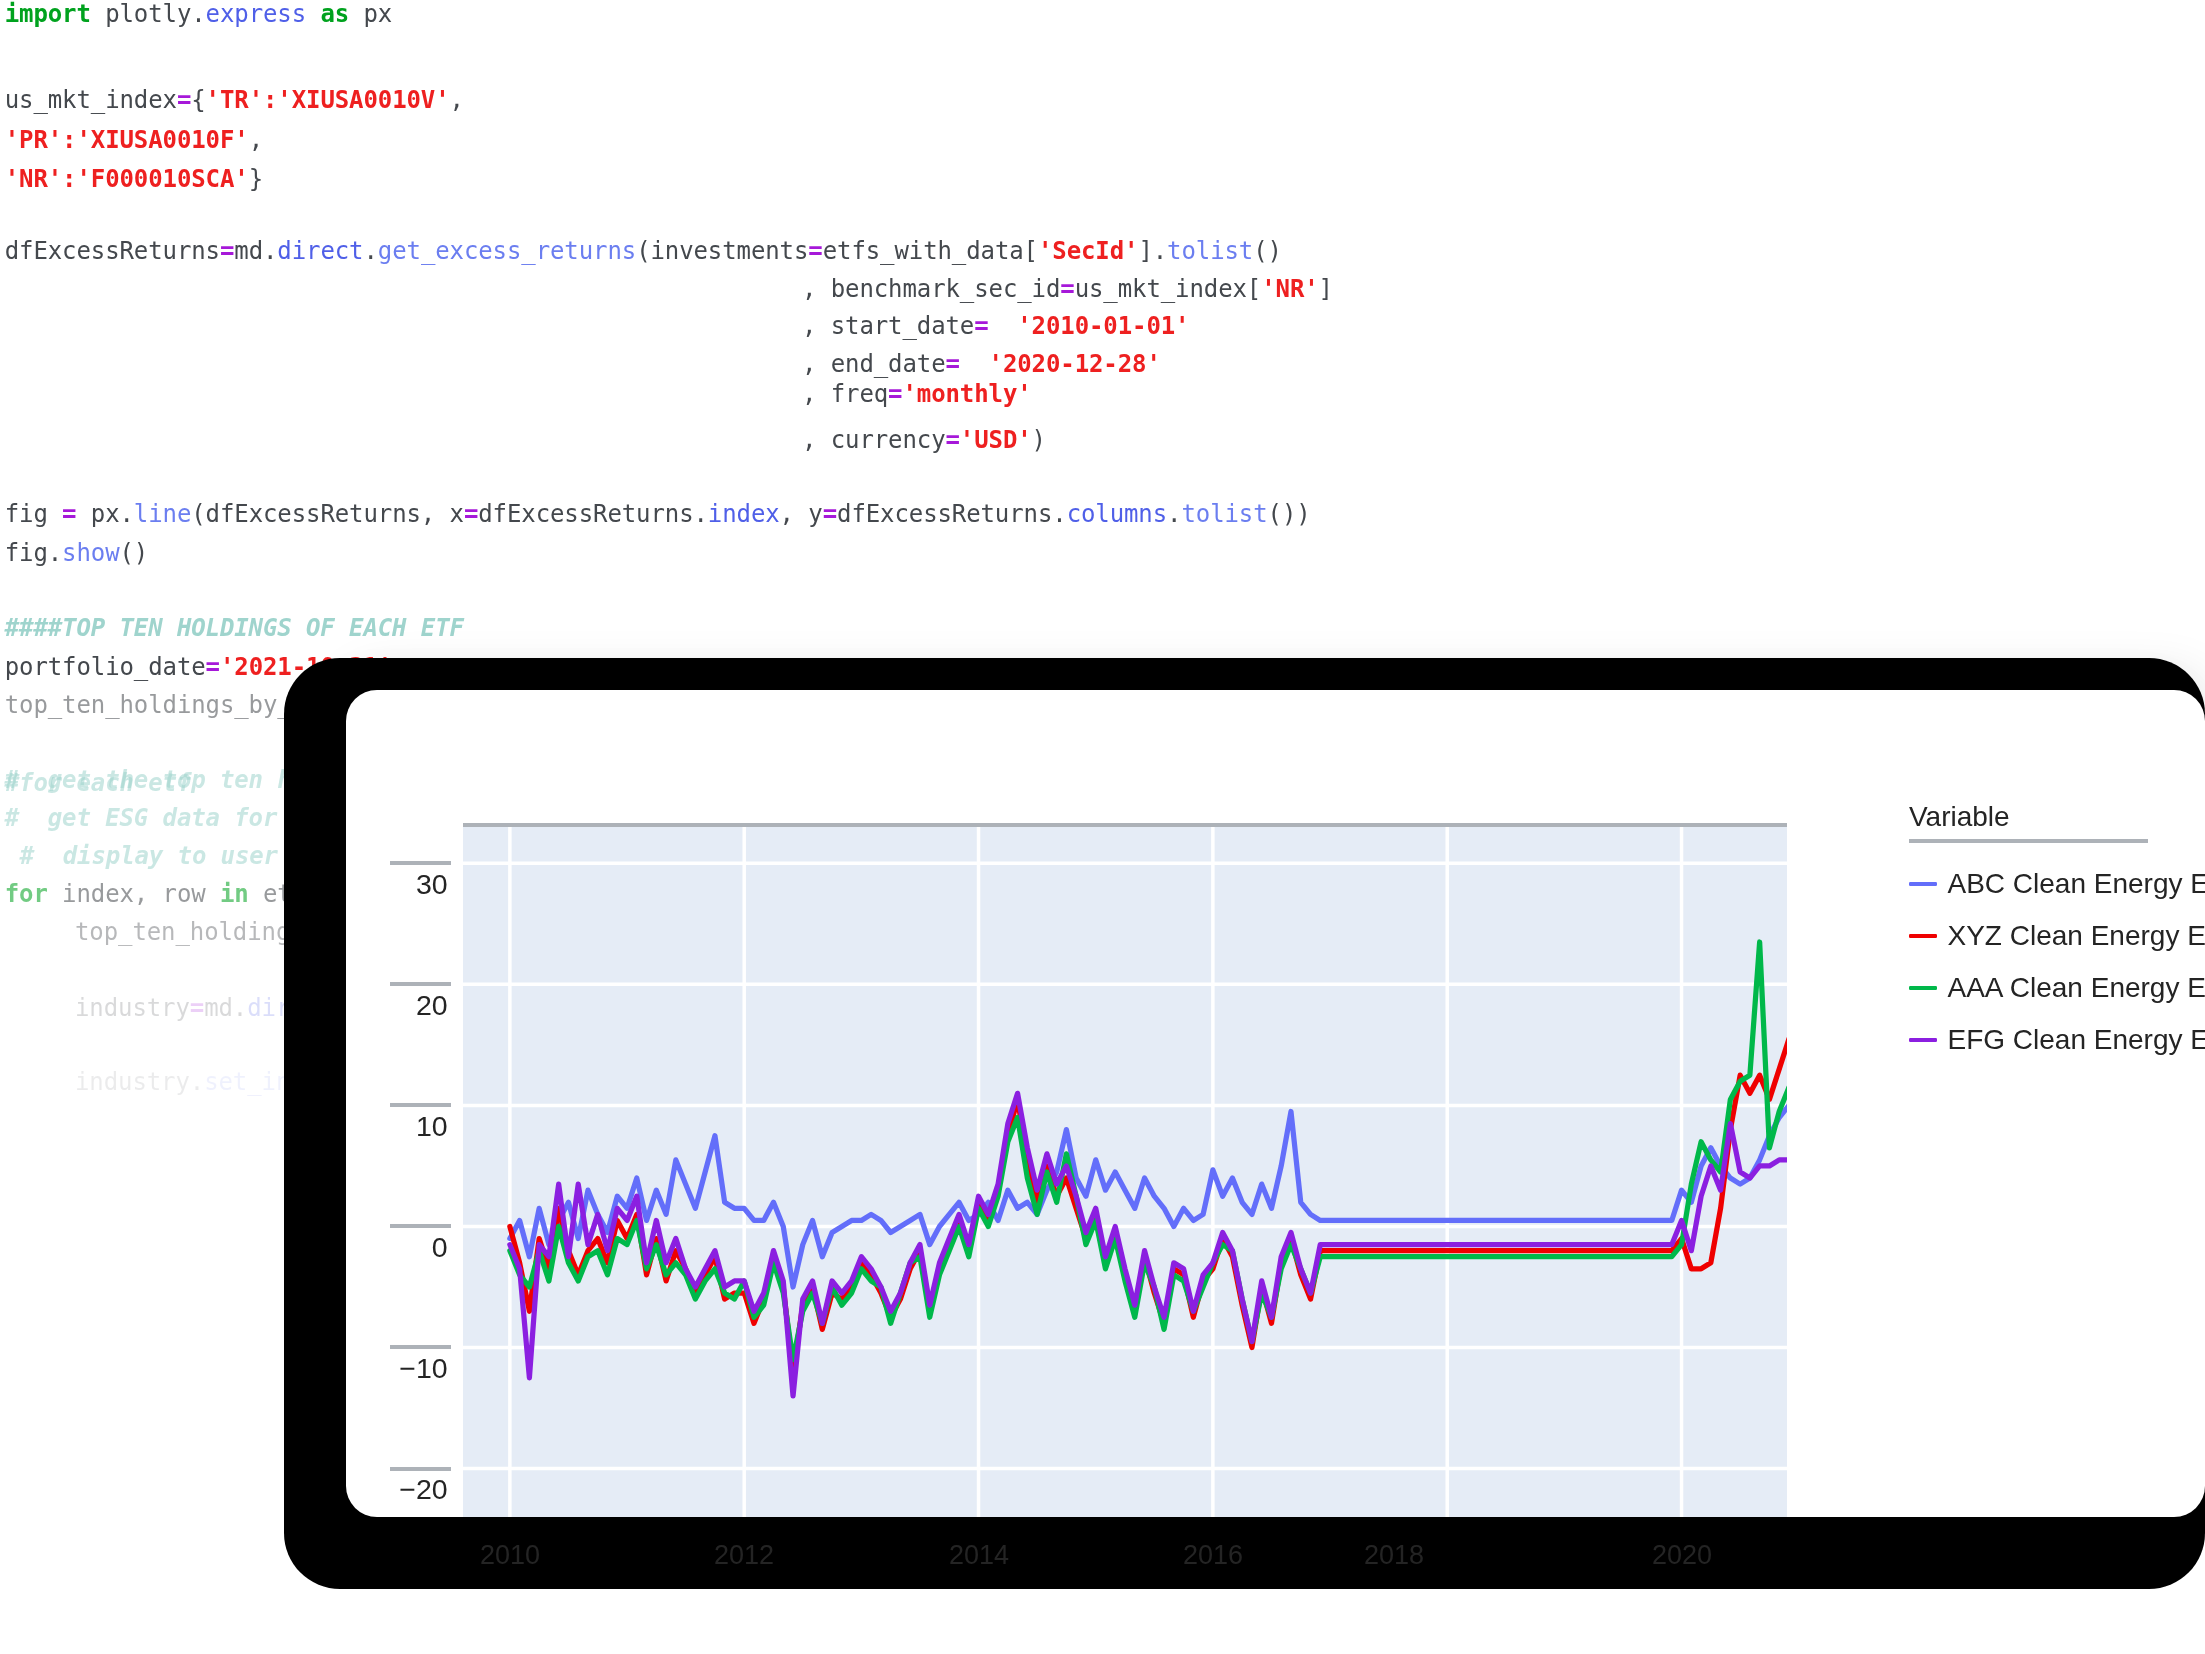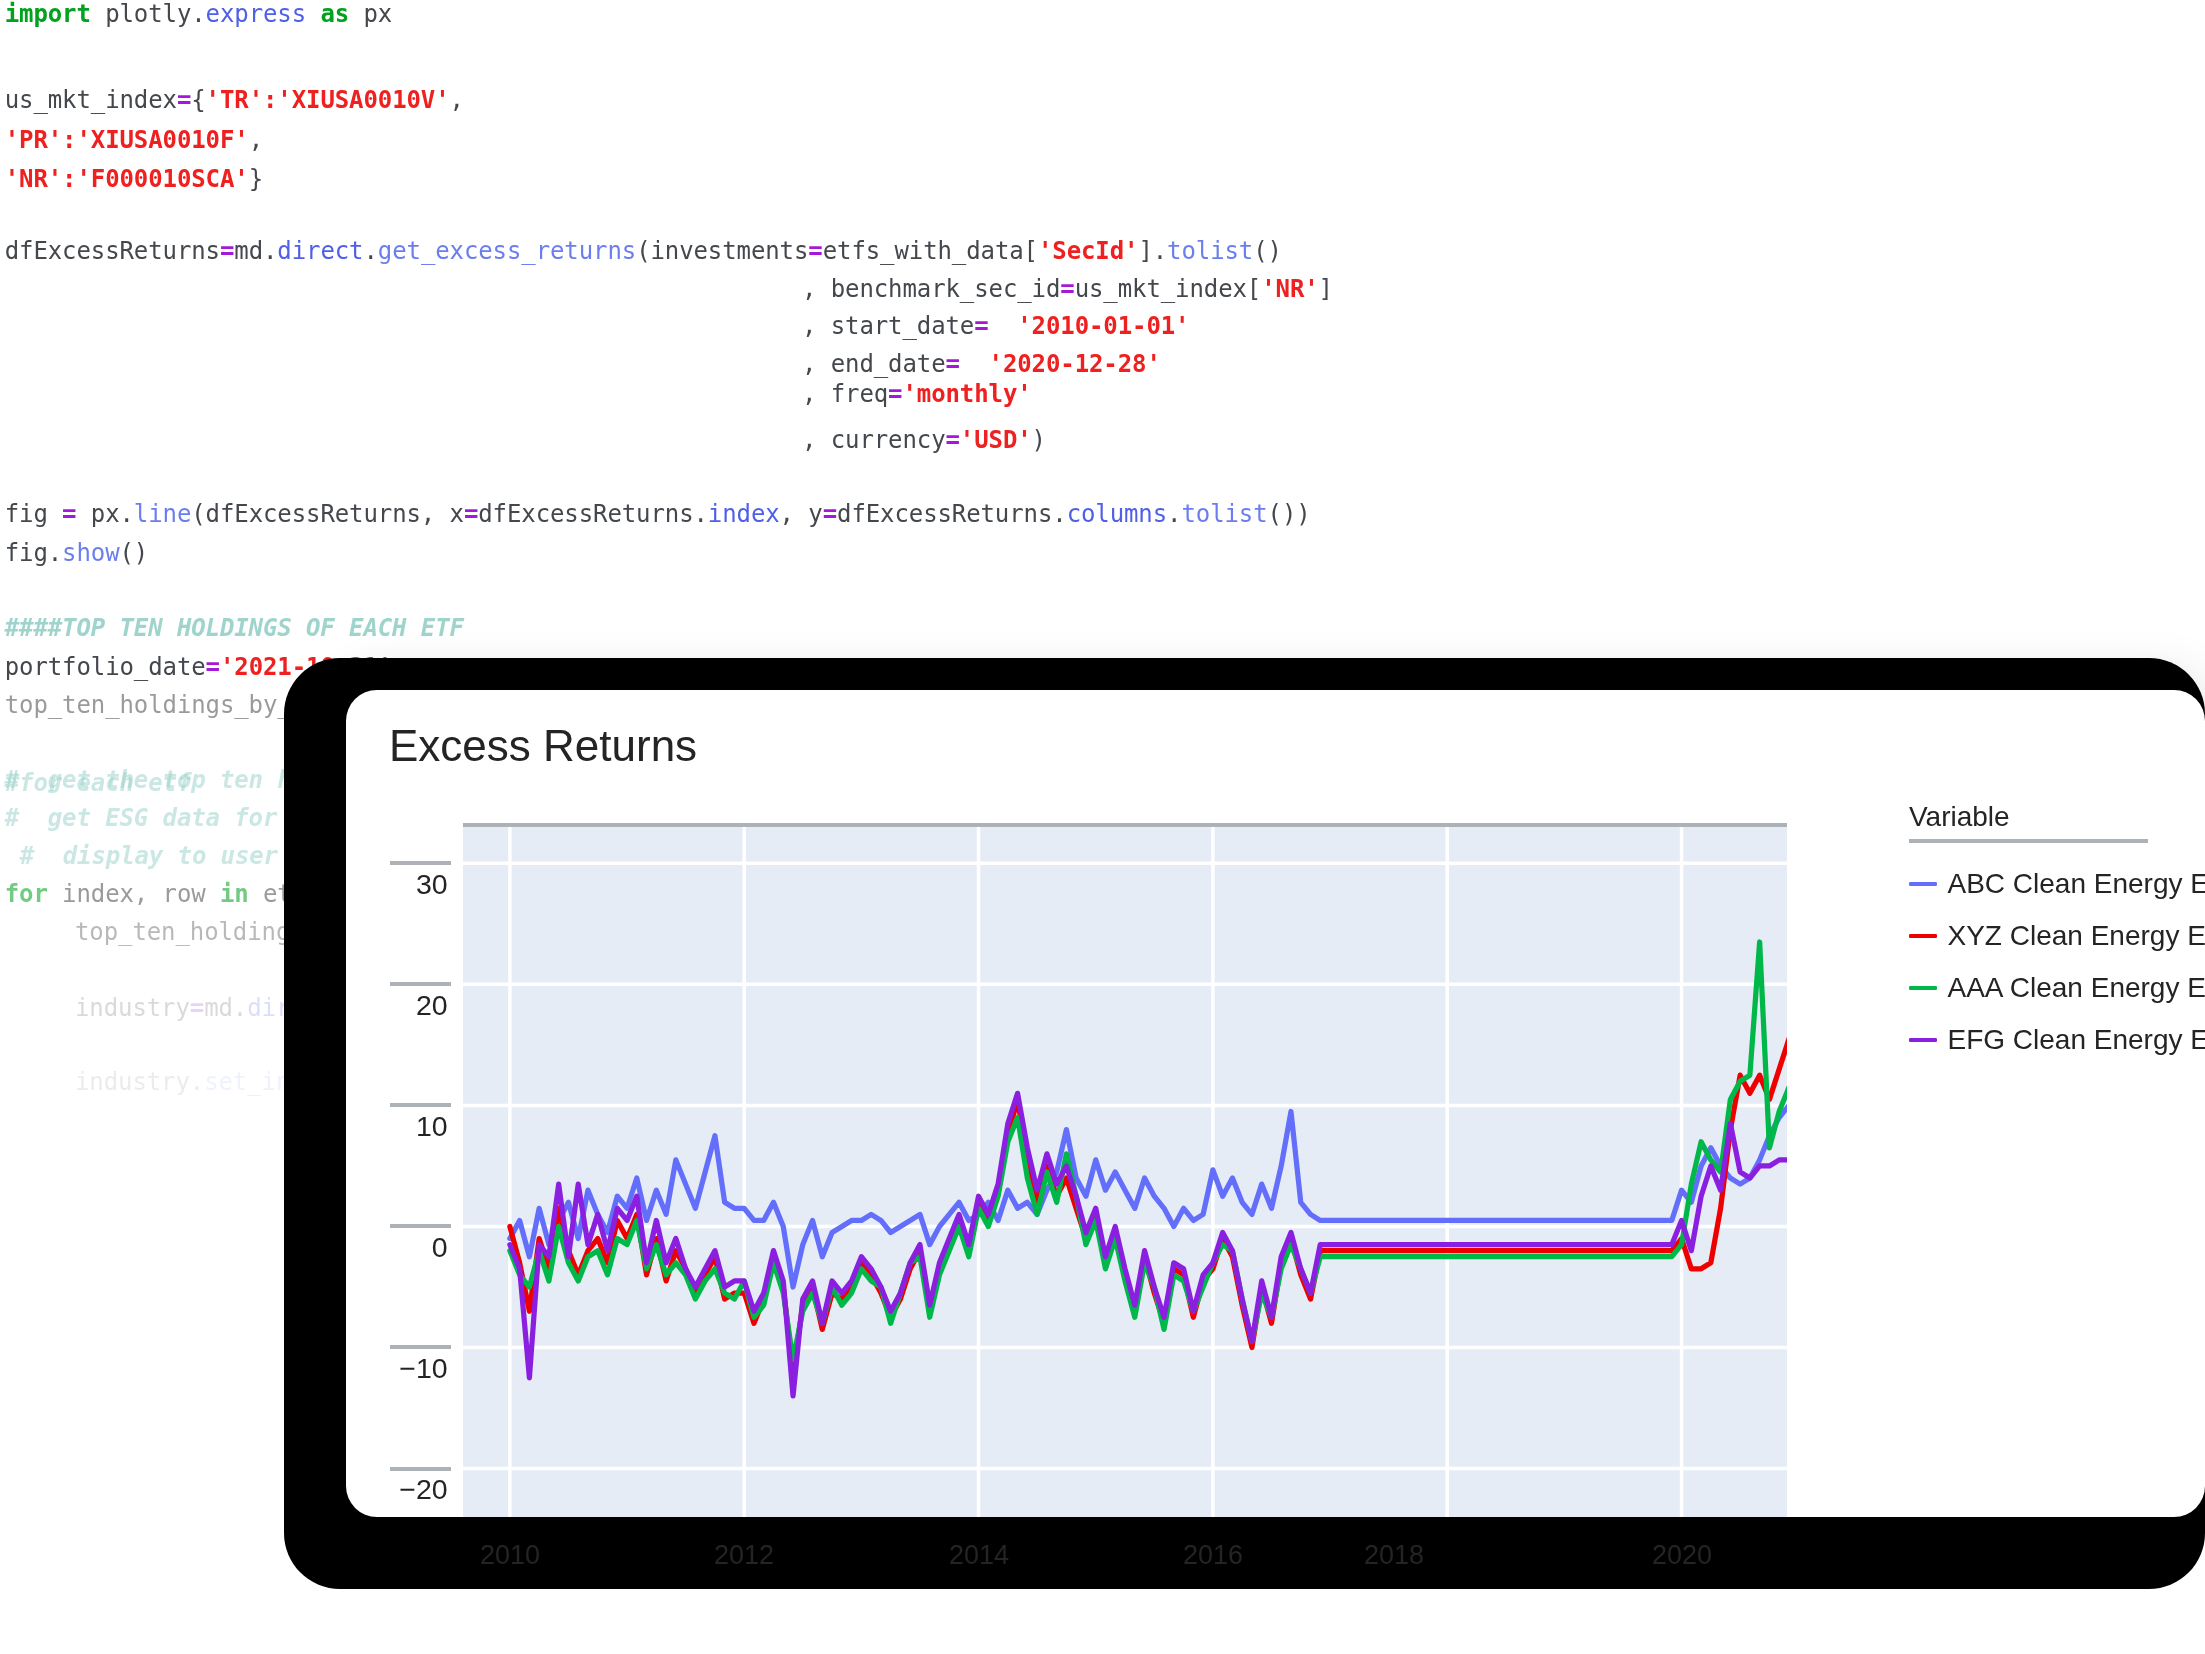--- a/index.html
+++ b/index.html
@@ -82,21 +82,20 @@
     <div class="code-line f1" style="left: 4.7px; top: 882px;"><span class="kw">for</span><span class="plain"> index, row </span><span class="kw">in</span><span class="plain"> etfs_with_data</span></div>
     <div class="code-line f2" style="left: 75px; top: 920px;"><span class="plain">top_ten_holdings</span></div>
     <div class="code-line f3" style="left: 75px; top: 996px;"><span class="plain">industry</span><span class="op">=</span><span class="plain">md.</span><span class="mod">direct</span></div>
     <div class="code-line f4" style="left: 75px; top: 1070px;"><span class="plain">industry.</span><span class="fn">set_index</span></div>
   </div>
 
 <div id="device-frame"></div>
 
 <div id="plot-card">
 
-  <div id="plot-title">Excess Returns</div>
 
   <div id="yaxis">
       <div class="ytickline" style="left: 44px; top: 171px;"></div>
       <div class="yticklabelwrap" style="left: 14.6px; top: 178px;">30</div>
       <div class="ytickline" style="left: 44px; top: 292px;"></div>
       <div class="yticklabelwrap" style="left: 14.6px; top: 299px;">20</div>
       <div class="ytickline" style="left: 44px; top: 413px;"></div>
       <div class="yticklabelwrap" style="left: 14.6px; top: 420px;">10</div>
       <div class="ytickline" style="left: 44px; top: 534px;"></div>
       <div class="yticklabelwrap" style="left: 14.6px; top: 541px;">0</div>

